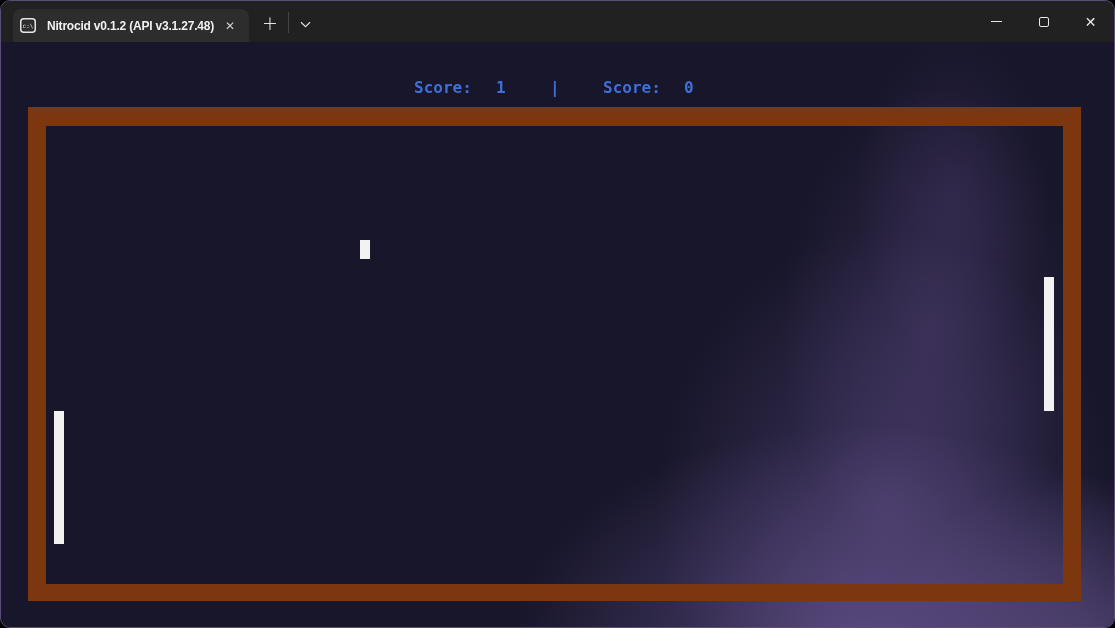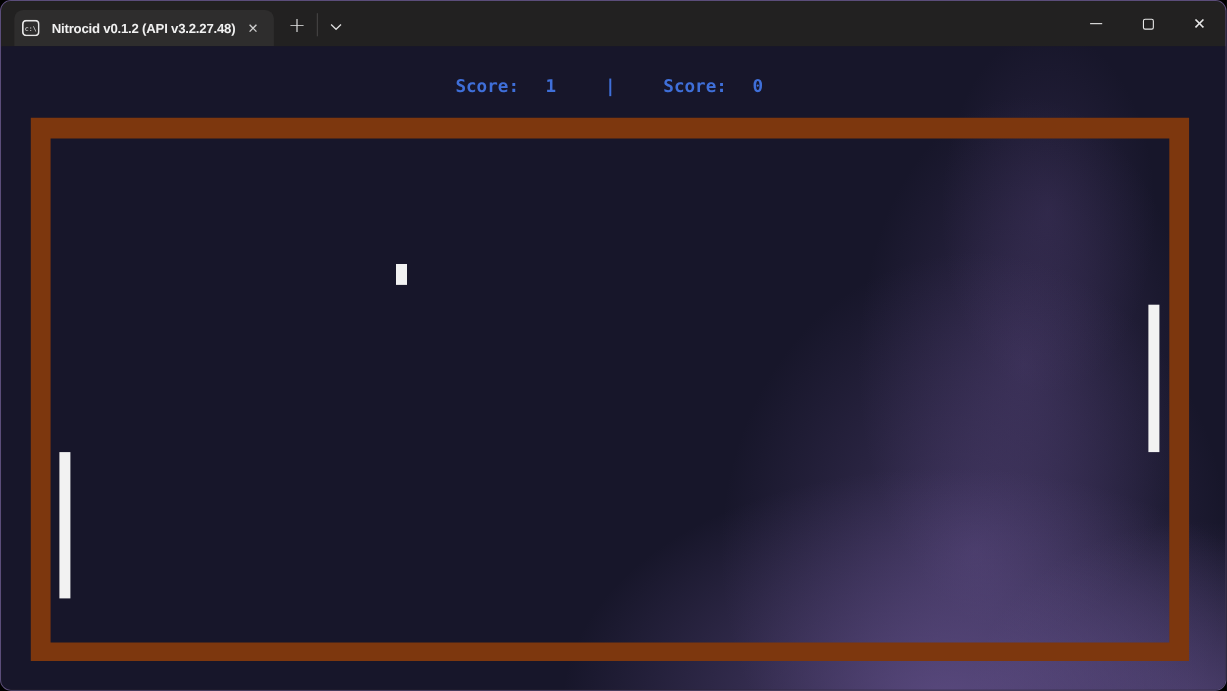--- a/index.html
+++ b/index.html
@@ -42,21 +42,21 @@
     font-family:"DejaVu Sans",sans-serif;}
   
   .terminal{position:relative;width:1115px;height:587px;cursor:text;
     background:
       radial-gradient(ellipse 500px 310px at 860px 600px, rgba(124,100,170,.58) 0%, rgba(124,100,170,0) 70%),
       radial-gradient(ellipse 300px 240px at 1090px 600px, rgba(124,100,170,.40) 0%, rgba(124,100,170,0) 70%),
       radial-gradient(ellipse 330px 390px at 885px 460px, rgba(118,94,164,.38) 0%, rgba(118,94,164,0) 70%),
       radial-gradient(ellipse 210px 340px at 930px 290px, rgba(110,86,152,.30) 0%, rgba(110,86,152,0) 72%),
       radial-gradient(ellipse 130px 220px at 952px 150px, rgba(100,78,140,.22) 0%, rgba(100,78,140,0) 75%),
       var(--terminal_bg);}
-  .score{position:absolute;top:27px;color:var(--accent_blue);
+  .score{position:absolute;top:36px;color:var(--accent_blue);
     font-family:"DejaVu Sans Mono",monospace;font-size:16px;font-weight:700;
     line-height:19px;white-space:pre;text-align:center;}
   .score.l-label{left:413px;}
   .score.l-value{left:495px;}
   .score.sep{left:549px;}
   .score.r-label{left:602px;}
   .score.r-value{left:683px;}
   .field{position:absolute;left:27px;top:65px;width:1053px;height:494px;
     border-style:solid;border-color:var(--border_brown);
     border-width:19px 18px 17px 18px;background:transparent;}
@@ -73,21 +73,21 @@
 
   <div class="titlebar">
 
     <div class="tab">
       <span class="tab-icon">
         <svg width="16" height="15" viewBox="0 0 16 15">
           <rect x="0.75" y="0.75" width="14.5" height="13.5" rx="3" fill="none" stroke="#e6e6e6" stroke-width="1.5"></rect>
           <text x="2.6" y="9.8" font-size="6" fill="#e6e6e6" font-family="DejaVu Sans Mono, monospace">c:\</text>
         </svg>
       </span>
-      <span class="tab-title">Nitrocid v0.1.2 (API v3.2.27.48)</span>
+      <span class="tab-title">Nitrocid v0.1.2 (API v3.1.27.48)</span>
       <button class="tab-close">✕</button>
     </div>
 
     <button class="new-tab">+</button>
     <div class="tb-divider"></div>
     <button class="dropdown">
       <span>
         <svg width="11" height="7" viewBox="0 0 11 7">
           <path d="M1 1.2 L5.5 5.6 L10 1.2" fill="none" stroke="#dddddd" stroke-width="1.2"></path>
         </svg>

